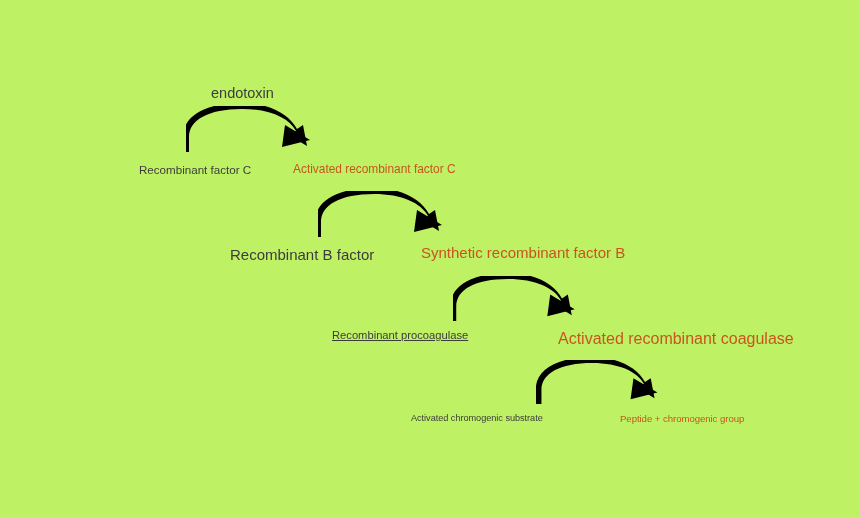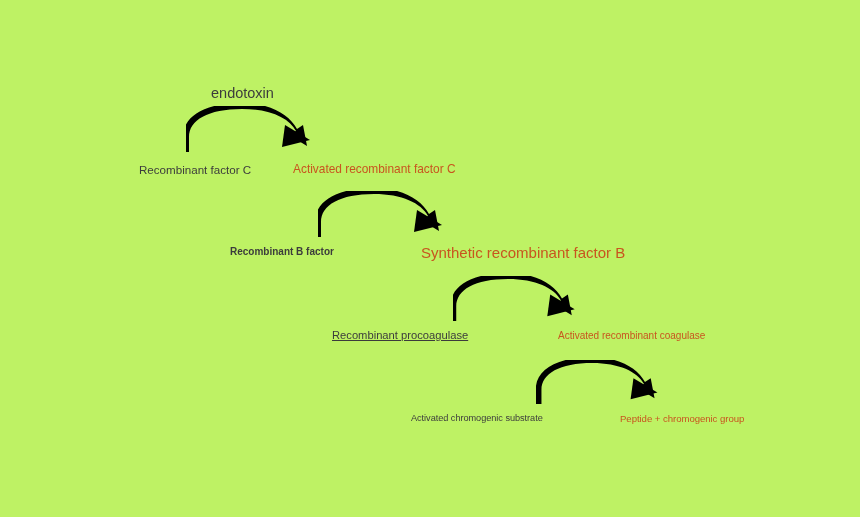--- a/index.html
+++ b/index.html
@@ -31,27 +31,27 @@
   }
 
   
   #row1-catalyst { left: 211px; top: 86px;  font-size: 14.5px; }
   #row1-arrow    { left: 186px; top: 106px; }
   #row1-sub      { left: 91px;  top: 164px; font-size: 11.6px; margin-left: 48px; }
   #row1-prod     { left: 293px; top: 164px; font-size: 11.9px; }
 
   
   #row2-arrow    { left: 318px; top: 191px; }
-  #row2-sub      { left: 230px; top: 247px; font-size: 10px; font-weight: bold; }
+  #row2-sub      { left: 230px; top: 247px; font-size: 15px; }
   #row2-prod     { left: 421px; top: 245px; font-size: 15px; }
 
   
   #row3-arrow    { left: 453px; top: 276px; }
   #row3-sub      { left: 332px; top: 330px; font-size: 11.2px; text-decoration: underline; }
-  #row3-prod     { left: 558px; top: 331px; font-size: 10px; }
+  #row3-prod     { left: 558px; top: 331px; font-size: 16px; }
 
   
   #row4-arrow    { left: 536px; top: 360px; }
   #row4-sub      { left: 411px; top: 414px; font-size: 9.2px; letter-spacing: -0.05px; }
   #row4-prod     { left: 620px; top: 414px; font-size: 9.6px; letter-spacing: -0.05px; }
 </style>
 </head>
 <body>
 
 <div id="canvas">

